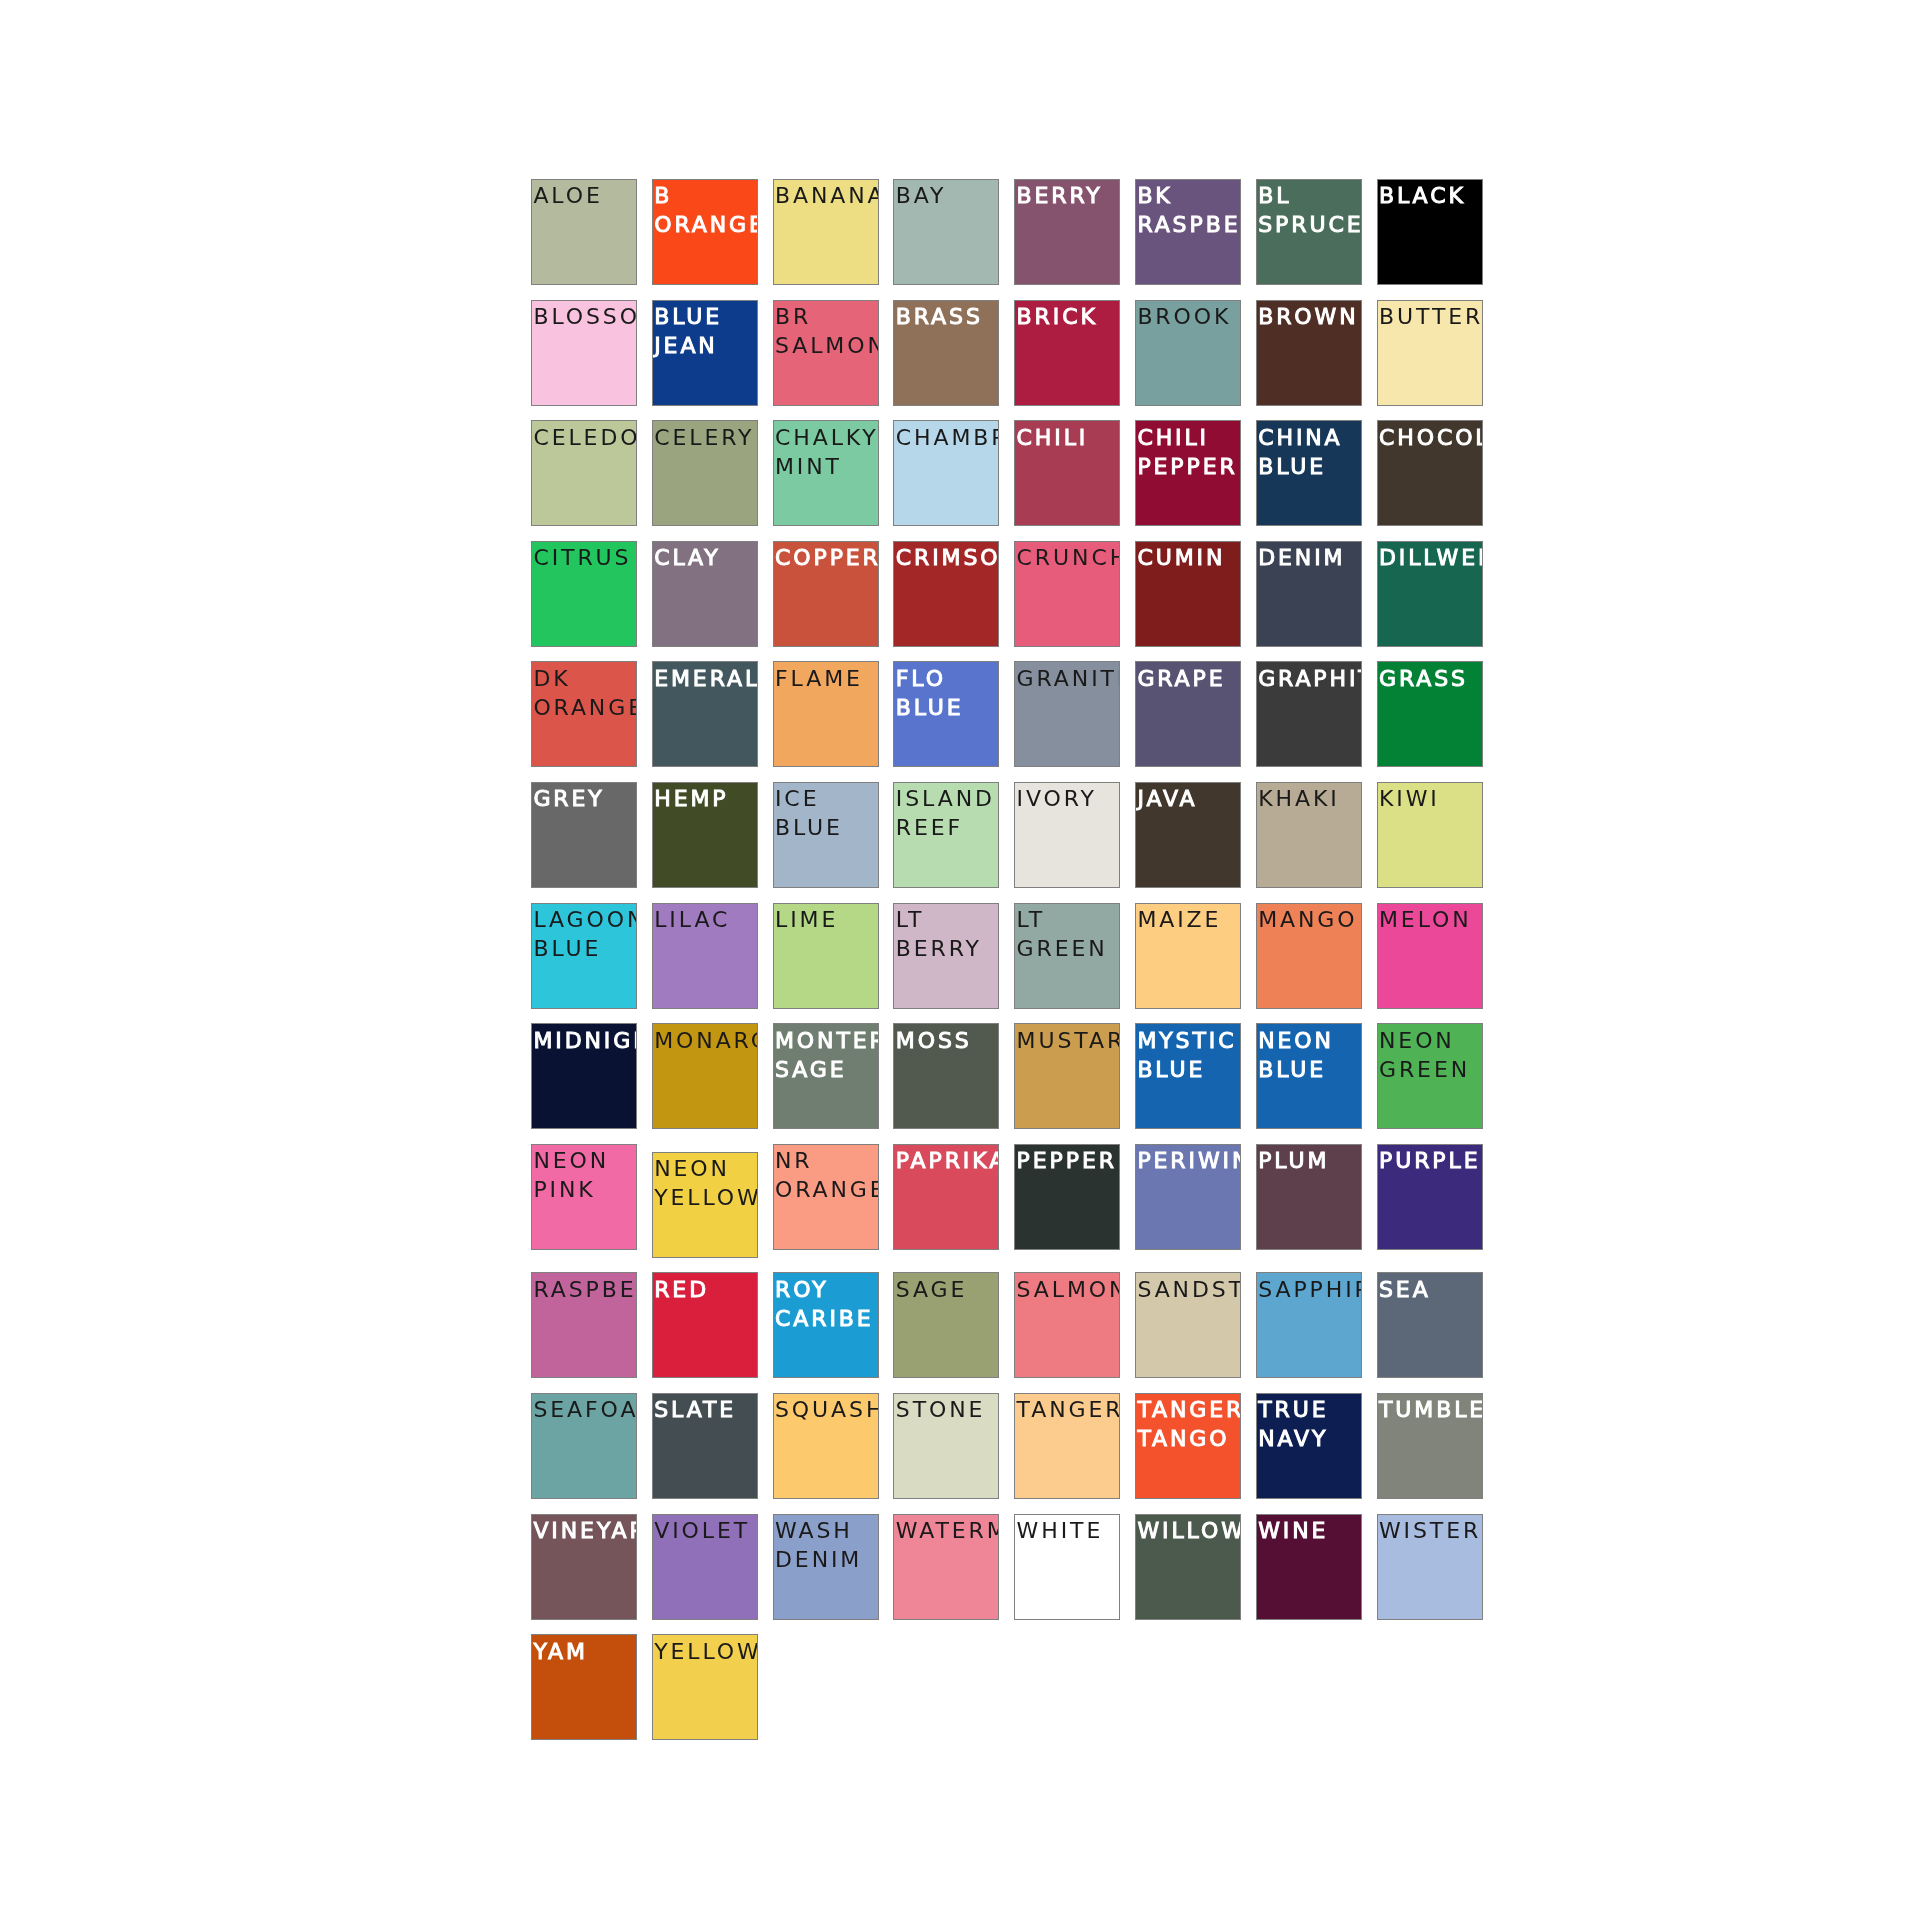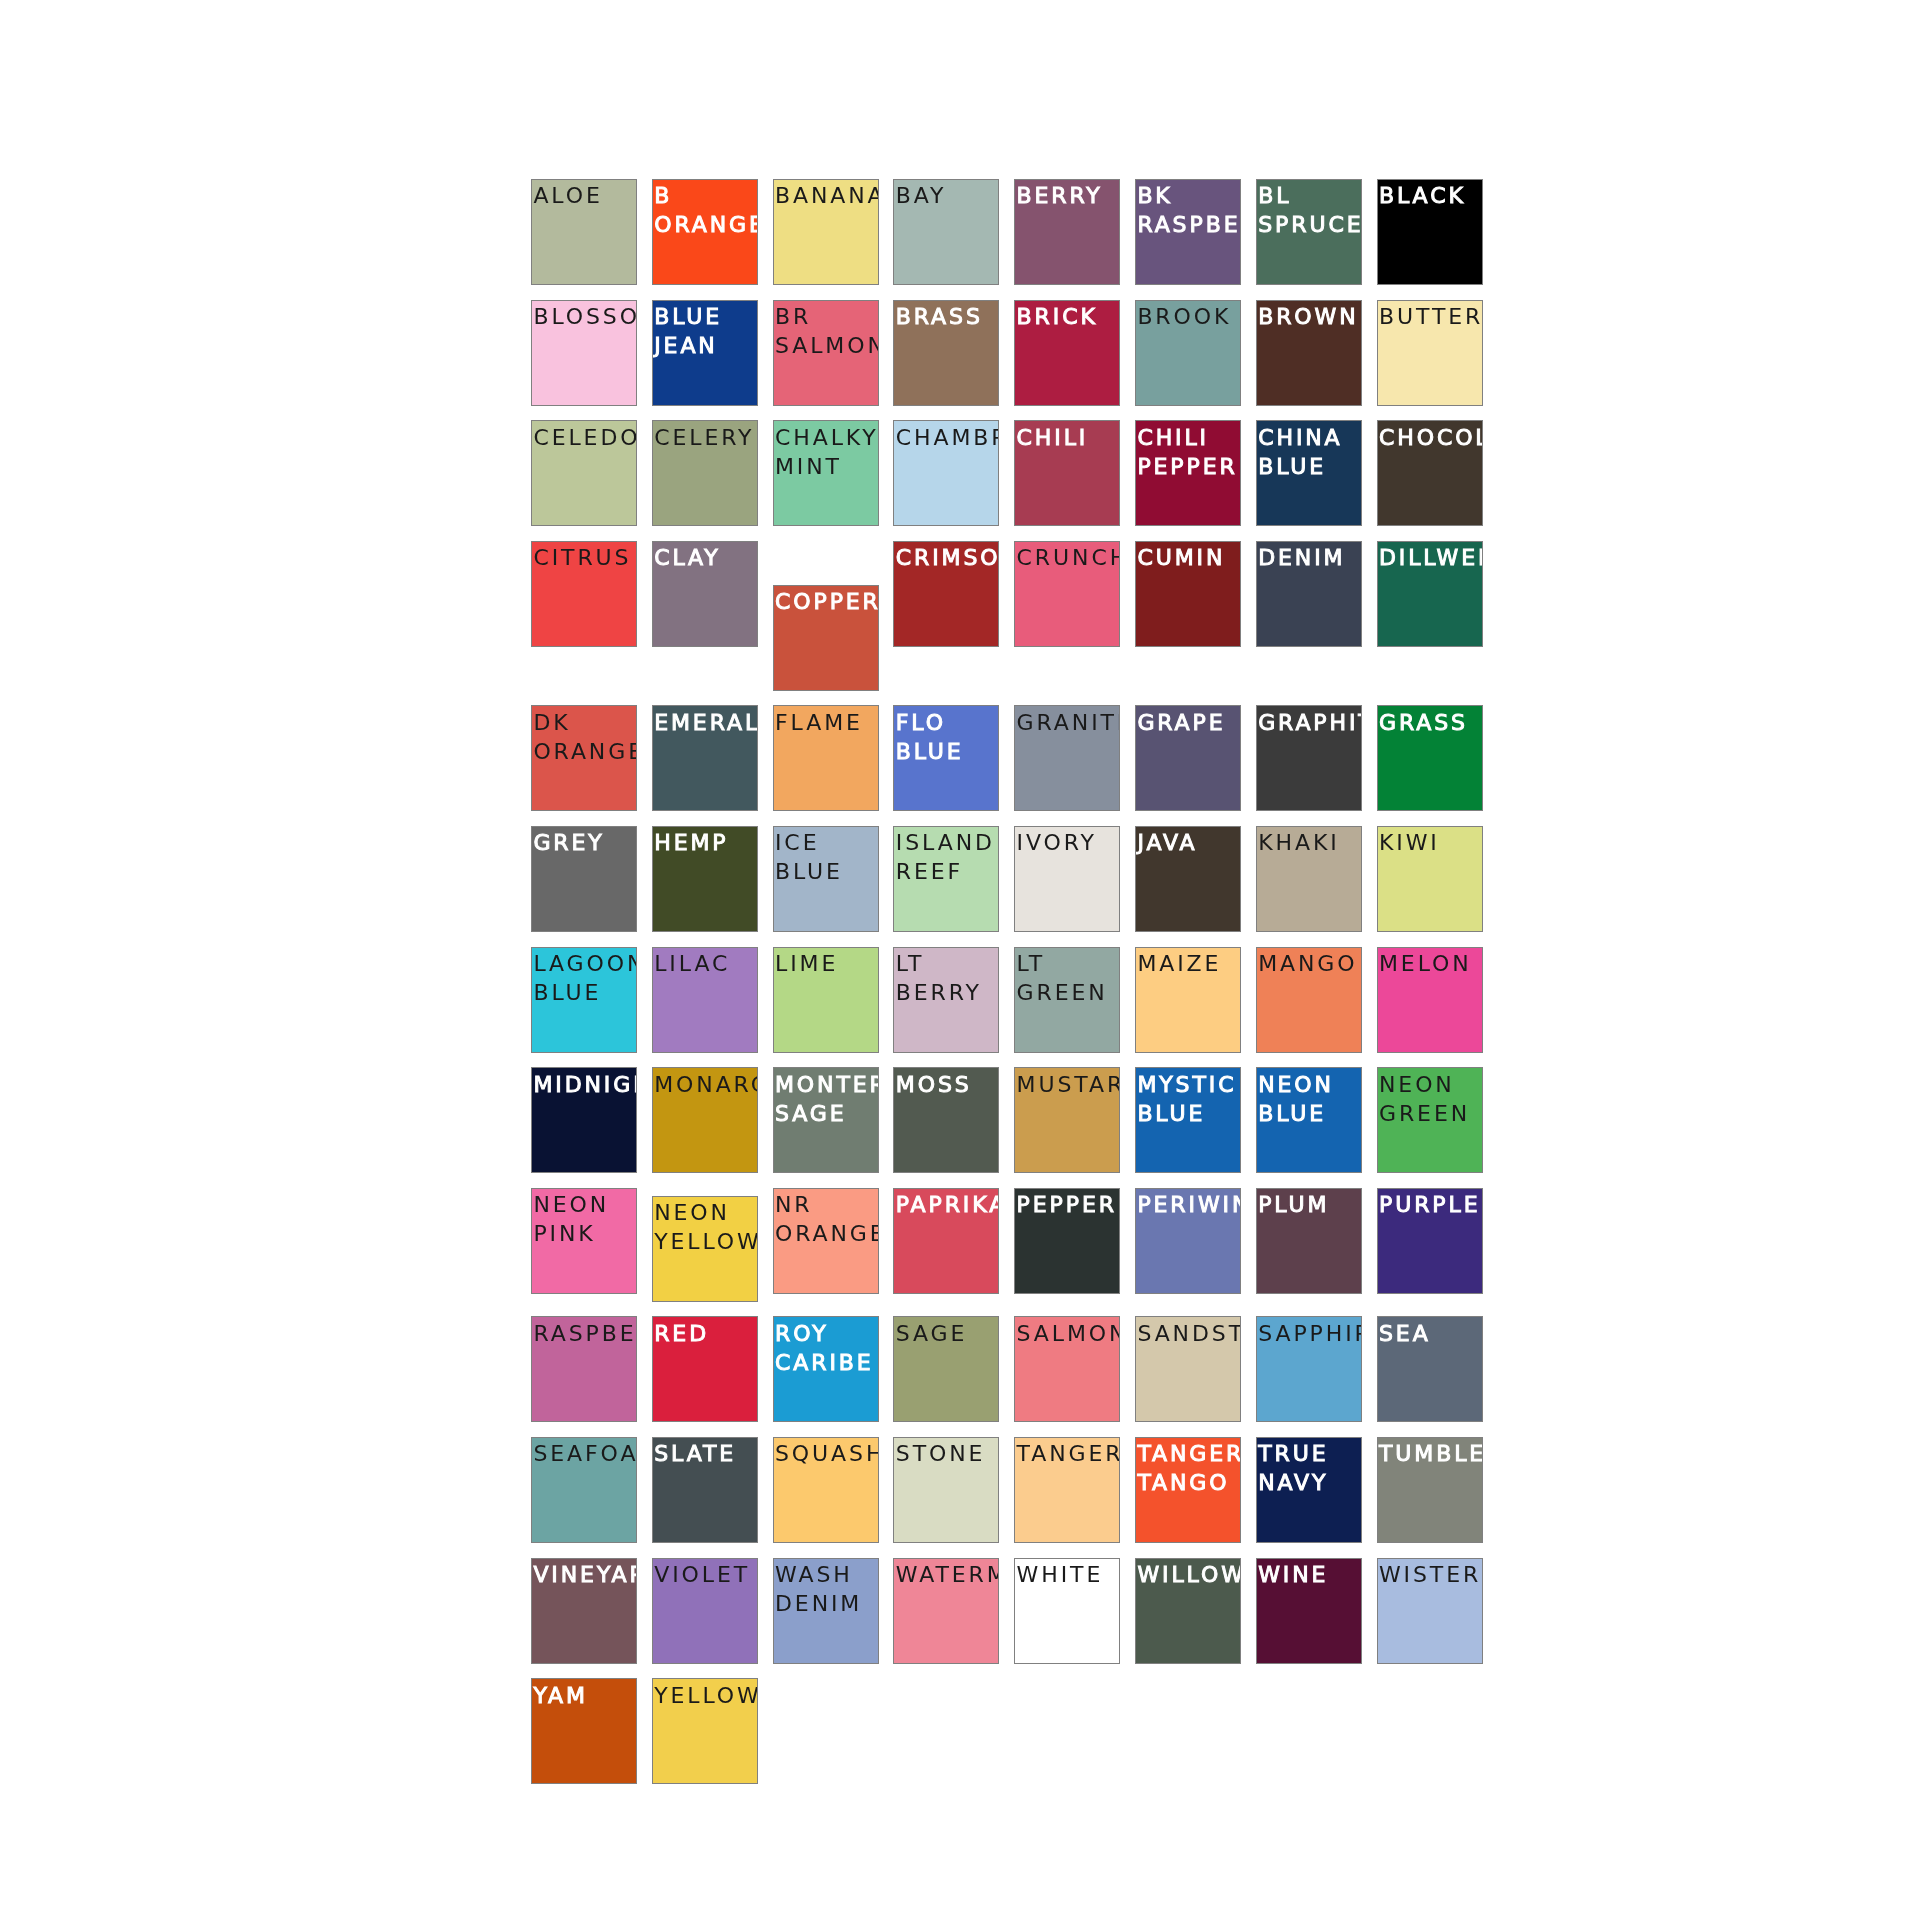--- a/index.html
+++ b/index.html
@@ -79,27 +79,27 @@
     </div>
 <div class="sw lt" style="background-color: rgb(144, 12, 51);">
       <span class="lbl">CHILI PEPPER</span>
     </div>
 <div class="sw lt" style="background-color: rgb(23, 55, 88);">
       <span class="lbl">CHINA BLUE</span>
     </div>
 <div class="sw lt" style="background-color: rgb(65, 55, 45);">
       <span class="lbl">CHOCOLATE</span>
     </div>
-<div class="sw dk" style="background-color: #ef4444;">
+<div class="sw dk" style="background-color: #22c55e;">
       <span class="lbl">CITRUS</span>
     </div>
 <div class="sw lt" style="background-color: rgb(130, 114, 129);">
       <span class="lbl">CLAY</span>
     </div>
-<div class="sw lt" style="background-color: rgb(201, 82, 60); margin-top: 44px;">
+<div class="sw lt" style="background-color: rgb(201, 82, 60);">
       <span class="lbl">COPPER</span>
     </div>
 <div class="sw lt" style="background-color: rgb(163, 39, 38);">
       <span class="lbl">CRIMSON</span>
     </div>
 <div class="sw dk" style="background-color: rgb(232, 92, 123);">
       <span class="lbl">CRUNCHBERRY</span>
     </div>
 <div class="sw lt" style="background-color: #7f1d1d;">
       <span class="lbl">CUMIN</span>

